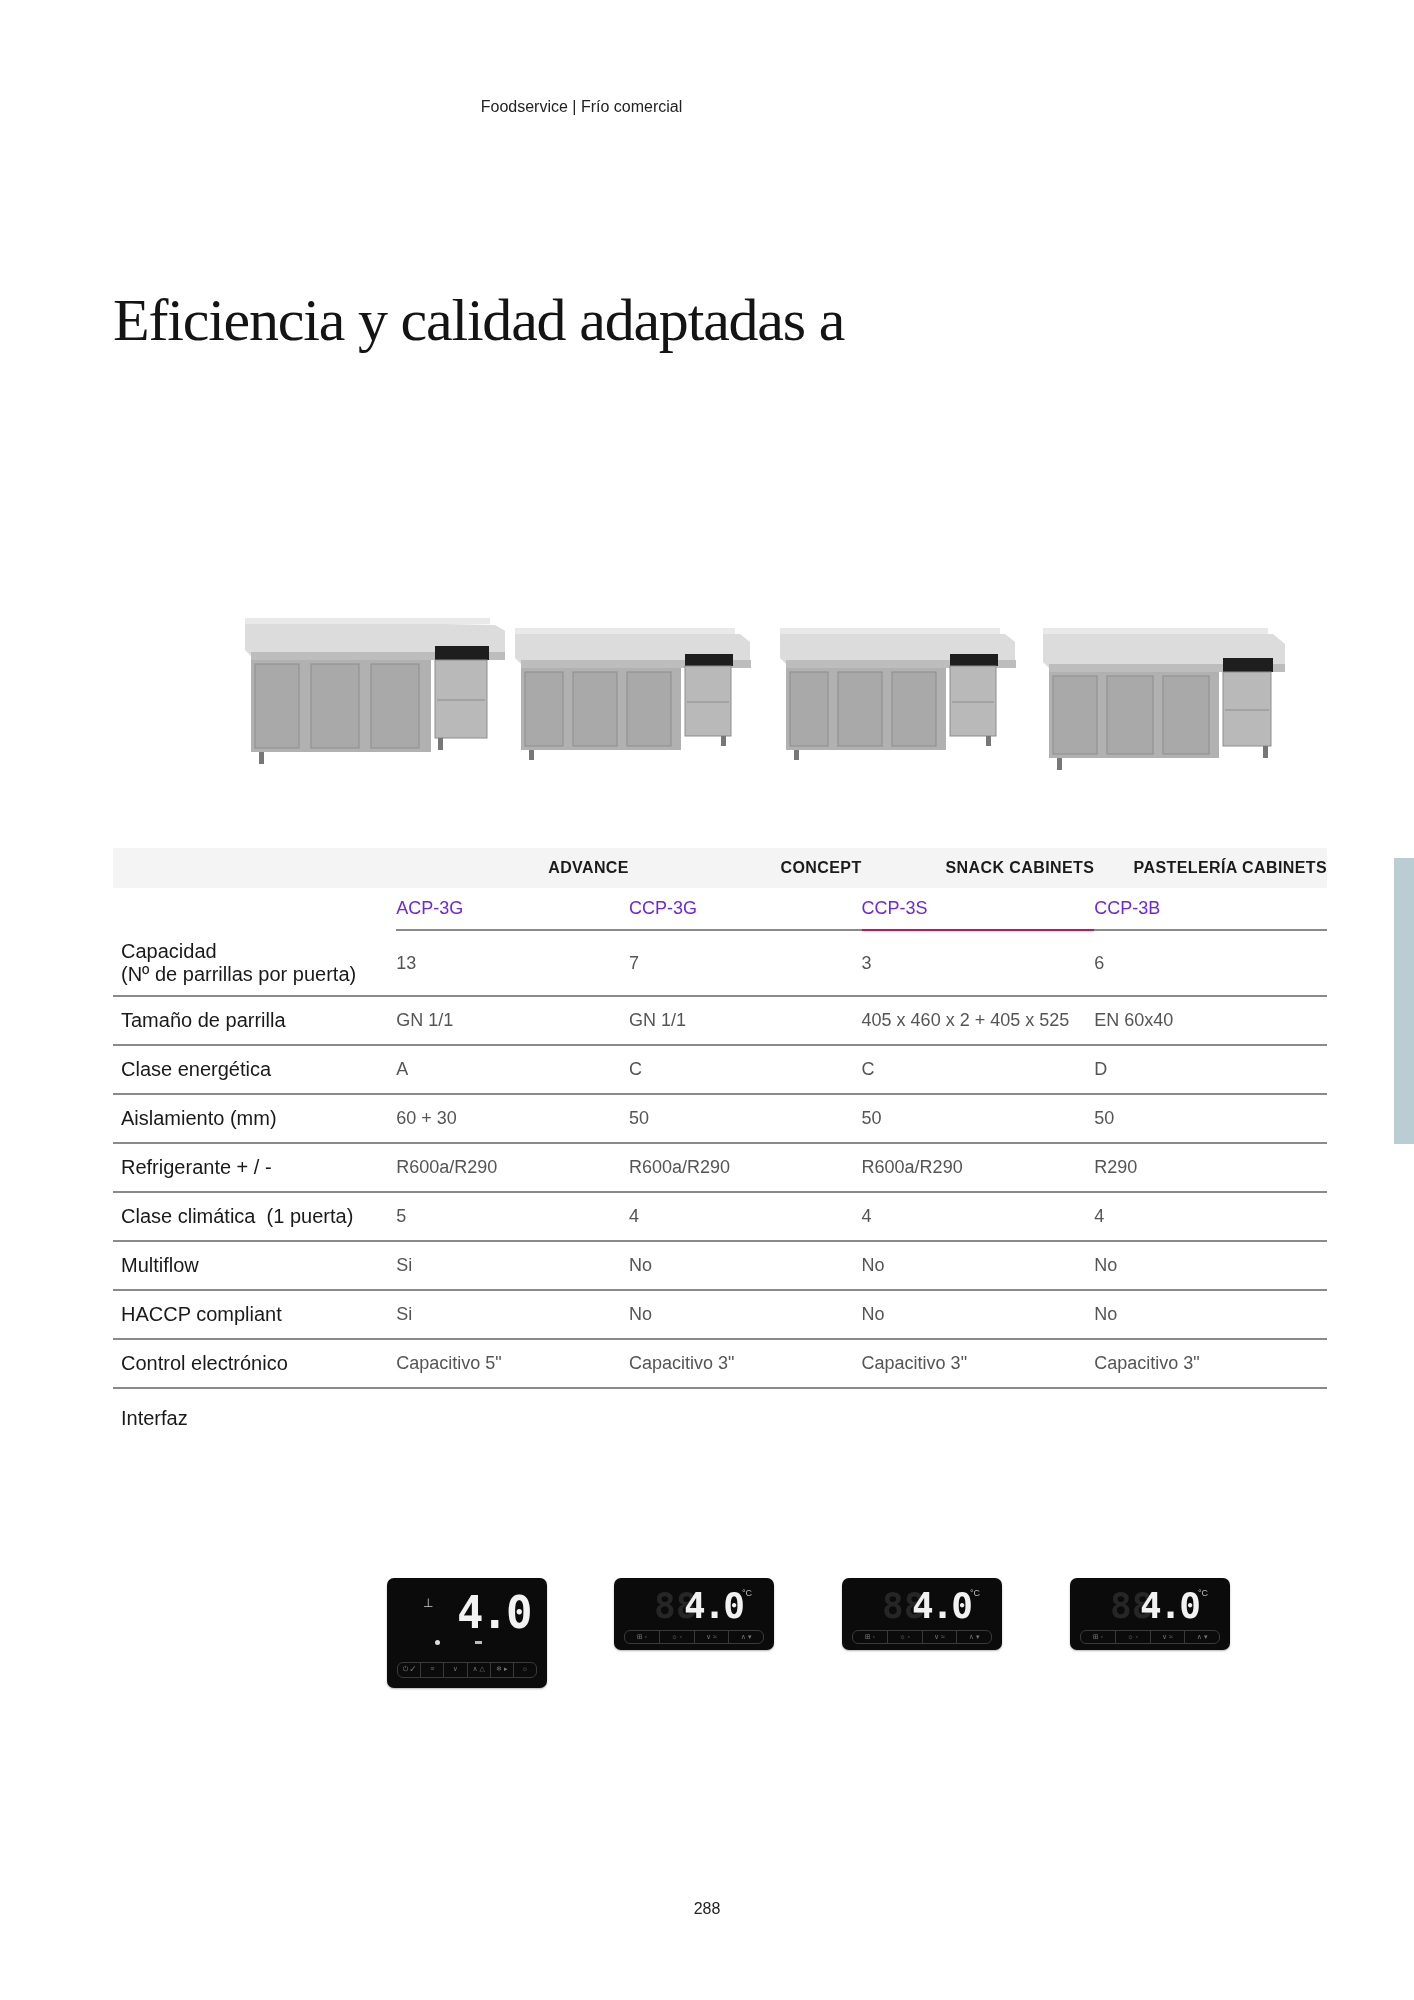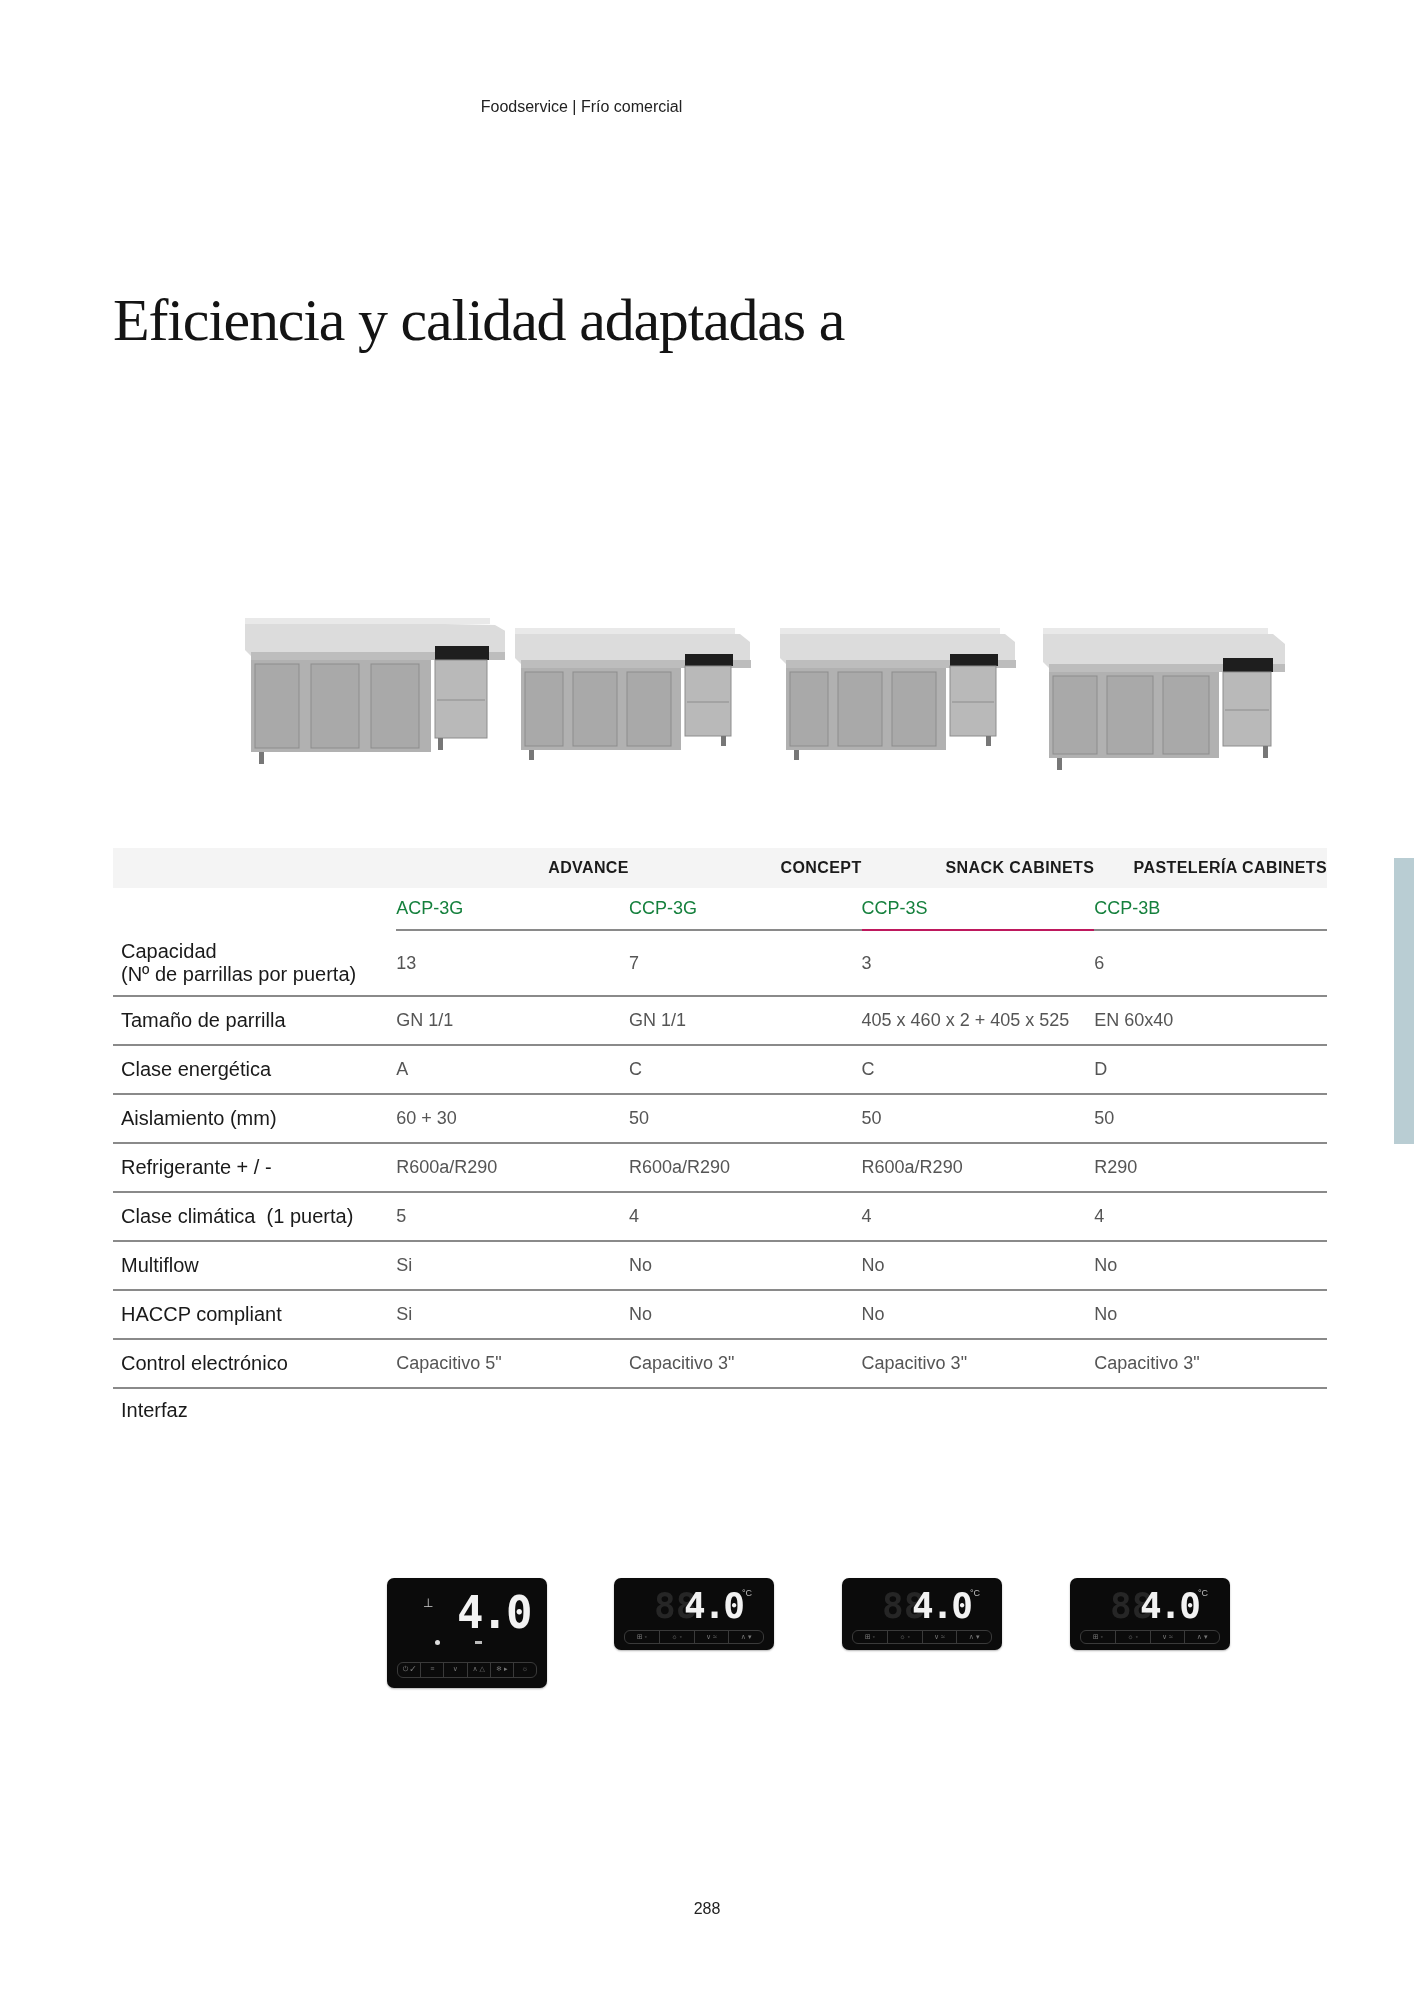--- a/index.html
+++ b/index.html
@@ -9,30 +9,30 @@
   .headline span { display:block; }
 
   .products { position:absolute; top:580px; left:225px; width:1100px; height:210px; }
   .cab { position:absolute; }
   .cab svg { display:block; }
 
   .spec-table { position:absolute; top:848px; left:113px; width:1214px; border-collapse:collapse; }
   .hdr-row { height:40px; background:#f4f4f4; }
   .hdr-row .col { font-weight:bold; font-size:16px; letter-spacing:0.4px; color:#1b1b1b;text-align:right; }
   .model-row { height:42px; }
-  .model-row .col { color:#15803d; font-size:18px; }
+  .model-row .col { color:#6d28d9; font-size:18px; }
   .spec-table td { padding:0; vertical-align:middle; }
   td.lbl { width:276px; padding-left:8px; font-size:20px; color:#1a1a1a; }
   td.col { width:235px; font-size:18px; color:#555; }
   tr.data { height:49px; border-top:2px solid #8a8a8a; }
   tr.data.first { height:66px;margin-top:48px; }
   tr.model-row td.lblblank { border-top:none; }
   tr.model-row { border-bottom:2px solid #8a8a8a; }
   tr.model-row td.lblblank { border-bottom:none; }
-  .iface-row td { vertical-align:top; padding-top:10px; }
+  .iface-row td { vertical-align:top; padding-top:18px; }
 
   .panel { position:absolute; background:#0b0b0b; border-radius:7px; box-shadow:0 1px 2px rgba(0,0,0,0.3); }
   .panel .digits { position:absolute; color:#f2f2f2; font-family:"DejaVu Sans Mono", monospace; font-weight:bold; letter-spacing:-2px; }
   .panel .ghost { position:absolute; color:#262626; font-family:"DejaVu Sans Mono", monospace; font-weight:bold; }
   .panel .unit { position:absolute; color:#bbb; font-size:9px; }
   .panel .btnbar { position:absolute; left:10px; right:10px; bottom:6px; height:12px; border:1px solid #3a3a3a; border-radius:6px; display:flex; }
   .panel .btnbar span { flex:1; border-right:1px solid #3a3a3a; color:#777; font-size:7px; text-align:center; line-height:12px; }
   .panel .btnbar span:last-child { border-right:none; }
 
   .side-tab { position:absolute; left:1394px; top:858px; width:20px; height:286px; background:#b9cdd3; }

